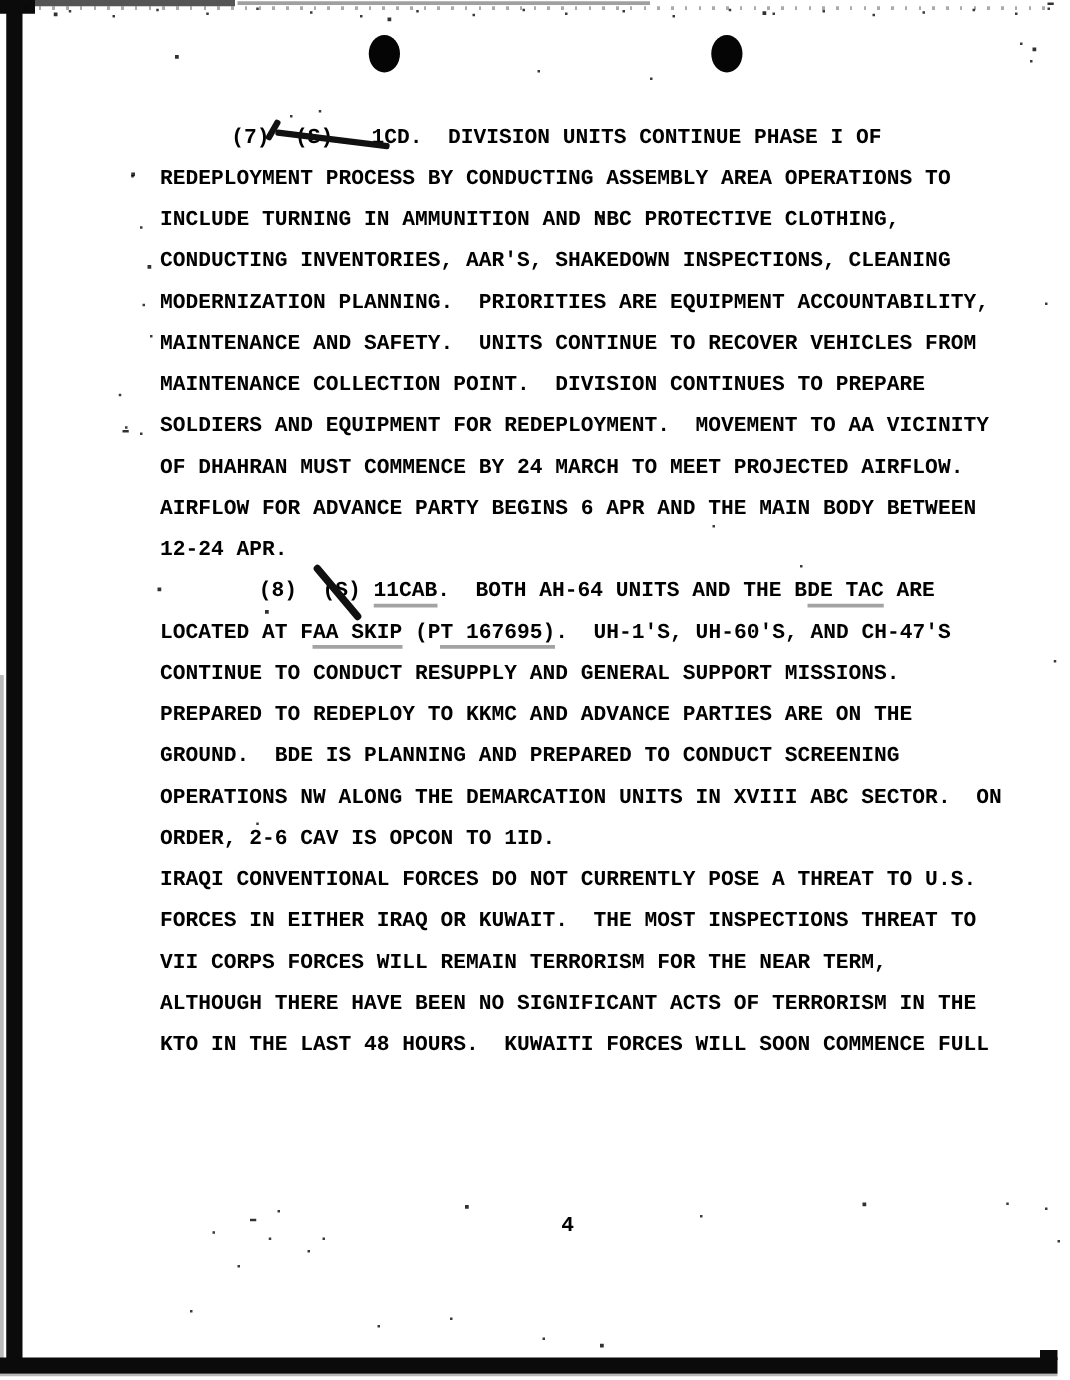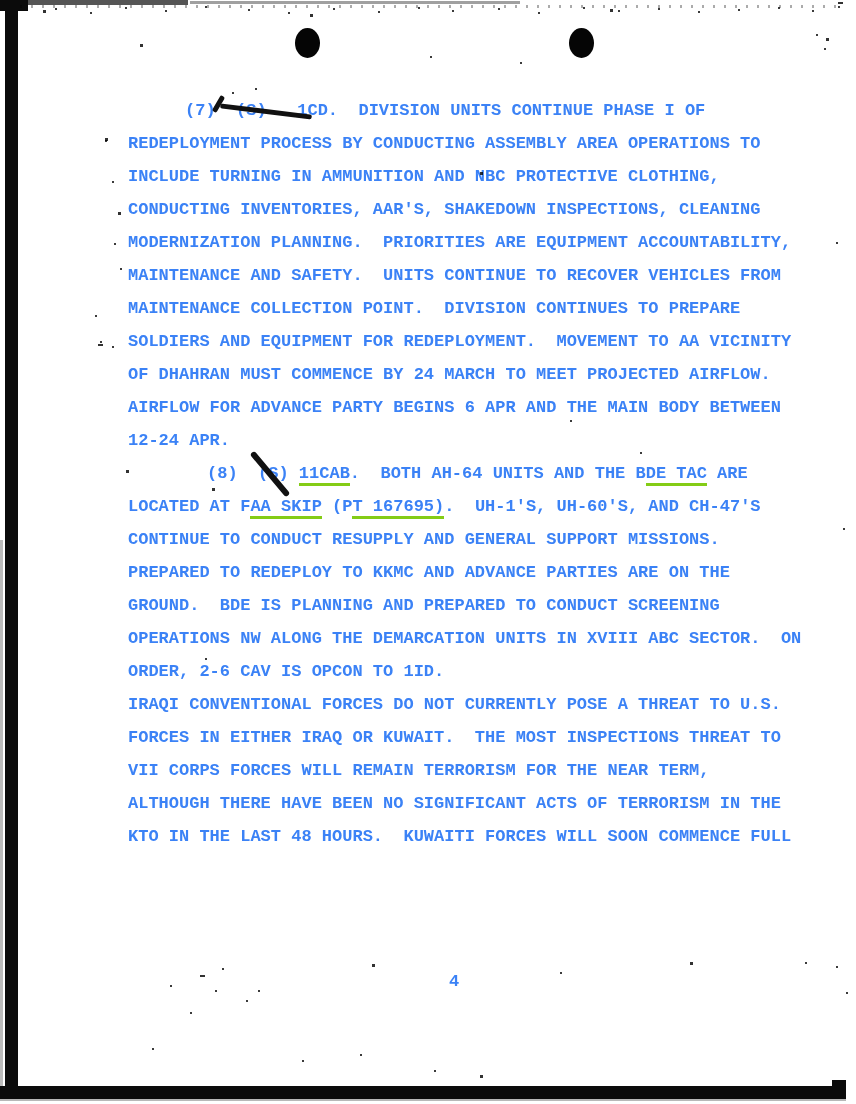--- a/index.html
+++ b/index.html
@@ -1,19 +1,19 @@
 <!DOCTYPE html>
 <html><head>
 <meta charset="utf-8">
 <style>
   html,body{margin:0;padding:0;background:#e8e8e8;}
   .page{
     position:relative;width:856px;height:1104px;background:#ffffff;
     overflow:hidden;font-family:"Liberation Mono","DejaVu Sans Mono",monospace;
-    color:#3b82f6;
+    color:#000000;
   }
   
   .edge-left{position:absolute;left:5px;top:0;width:13px;height:1092px;background:#0b0b0b;}
   .edge-left-gray{position:absolute;left:0;top:540px;width:3px;height:548px;background:#777;opacity:.5;}
   .edge-bottom{position:absolute;left:0;top:1086px;width:846px;height:13px;background:#0b0b0b;}
   .edge-bottom-gray{position:absolute;left:0;top:1099px;width:846px;height:2px;background:#888;opacity:.6;}
   .edge-bottom-nub{position:absolute;left:832px;top:1080px;width:14px;height:8px;background:#0b0b0b;}
   .corner-tl{position:absolute;left:0;top:0;width:28px;height:11px;background:#0b0b0b;}
   .top-line{position:absolute;left:28px;top:0;width:160px;height:5px;background:#555;}
   .top-line2{position:absolute;left:190px;top:1px;width:330px;height:3px;background:#888;opacity:.8;}
@@ -21,21 +21,21 @@
     background:repeating-linear-gradient(90deg,rgba(0,0,0,.6) 0 2px,transparent 2px 11px);}
   .hole{position:absolute;top:28px;width:25px;height:30px;background:#050505;border-radius:50%;}
   .hole-1{left:295px;}
   .hole-2{left:569px;}
   
   .text-block{
     position:absolute;left:128px;top:94px;width:700px;
     font-size:17px;line-height:33px;font-weight:bold;letter-spacing:0;
   }
   .line{white-space:pre;height:33px;}
-  .u{border-bottom:3px solid #84cc16;font-family:Liberation Mono, monospace;}
+  .u{border-bottom:3px solid #a3a3a3;font-family:Liberation Mono, monospace;}
   .m-strike{position:relative;}
   .m-strike::after{content:"";position:absolute;left:-16px;top:8px;width:92px;height:5px;
     background:#111;border-radius:2px;transform:rotate(7deg);}
   .m-strike::before{content:"";position:absolute;left:-20px;top:-6px;width:5px;height:18px;
     background:#111;border-radius:2px;transform:rotate(30deg);}
   .m-slash{position:relative;}
   .m-slash::after{content:"";position:absolute;left:40%;top:50%;width:6px;height:56px;
     margin:-28px 0 0 -3px;background:#111;border-radius:3px;transform:rotate(-40deg);}
   .page-number{position:absolute;left:449px;top:972px;font-size:17px;font-weight:bold;line-height:20px;}
   

